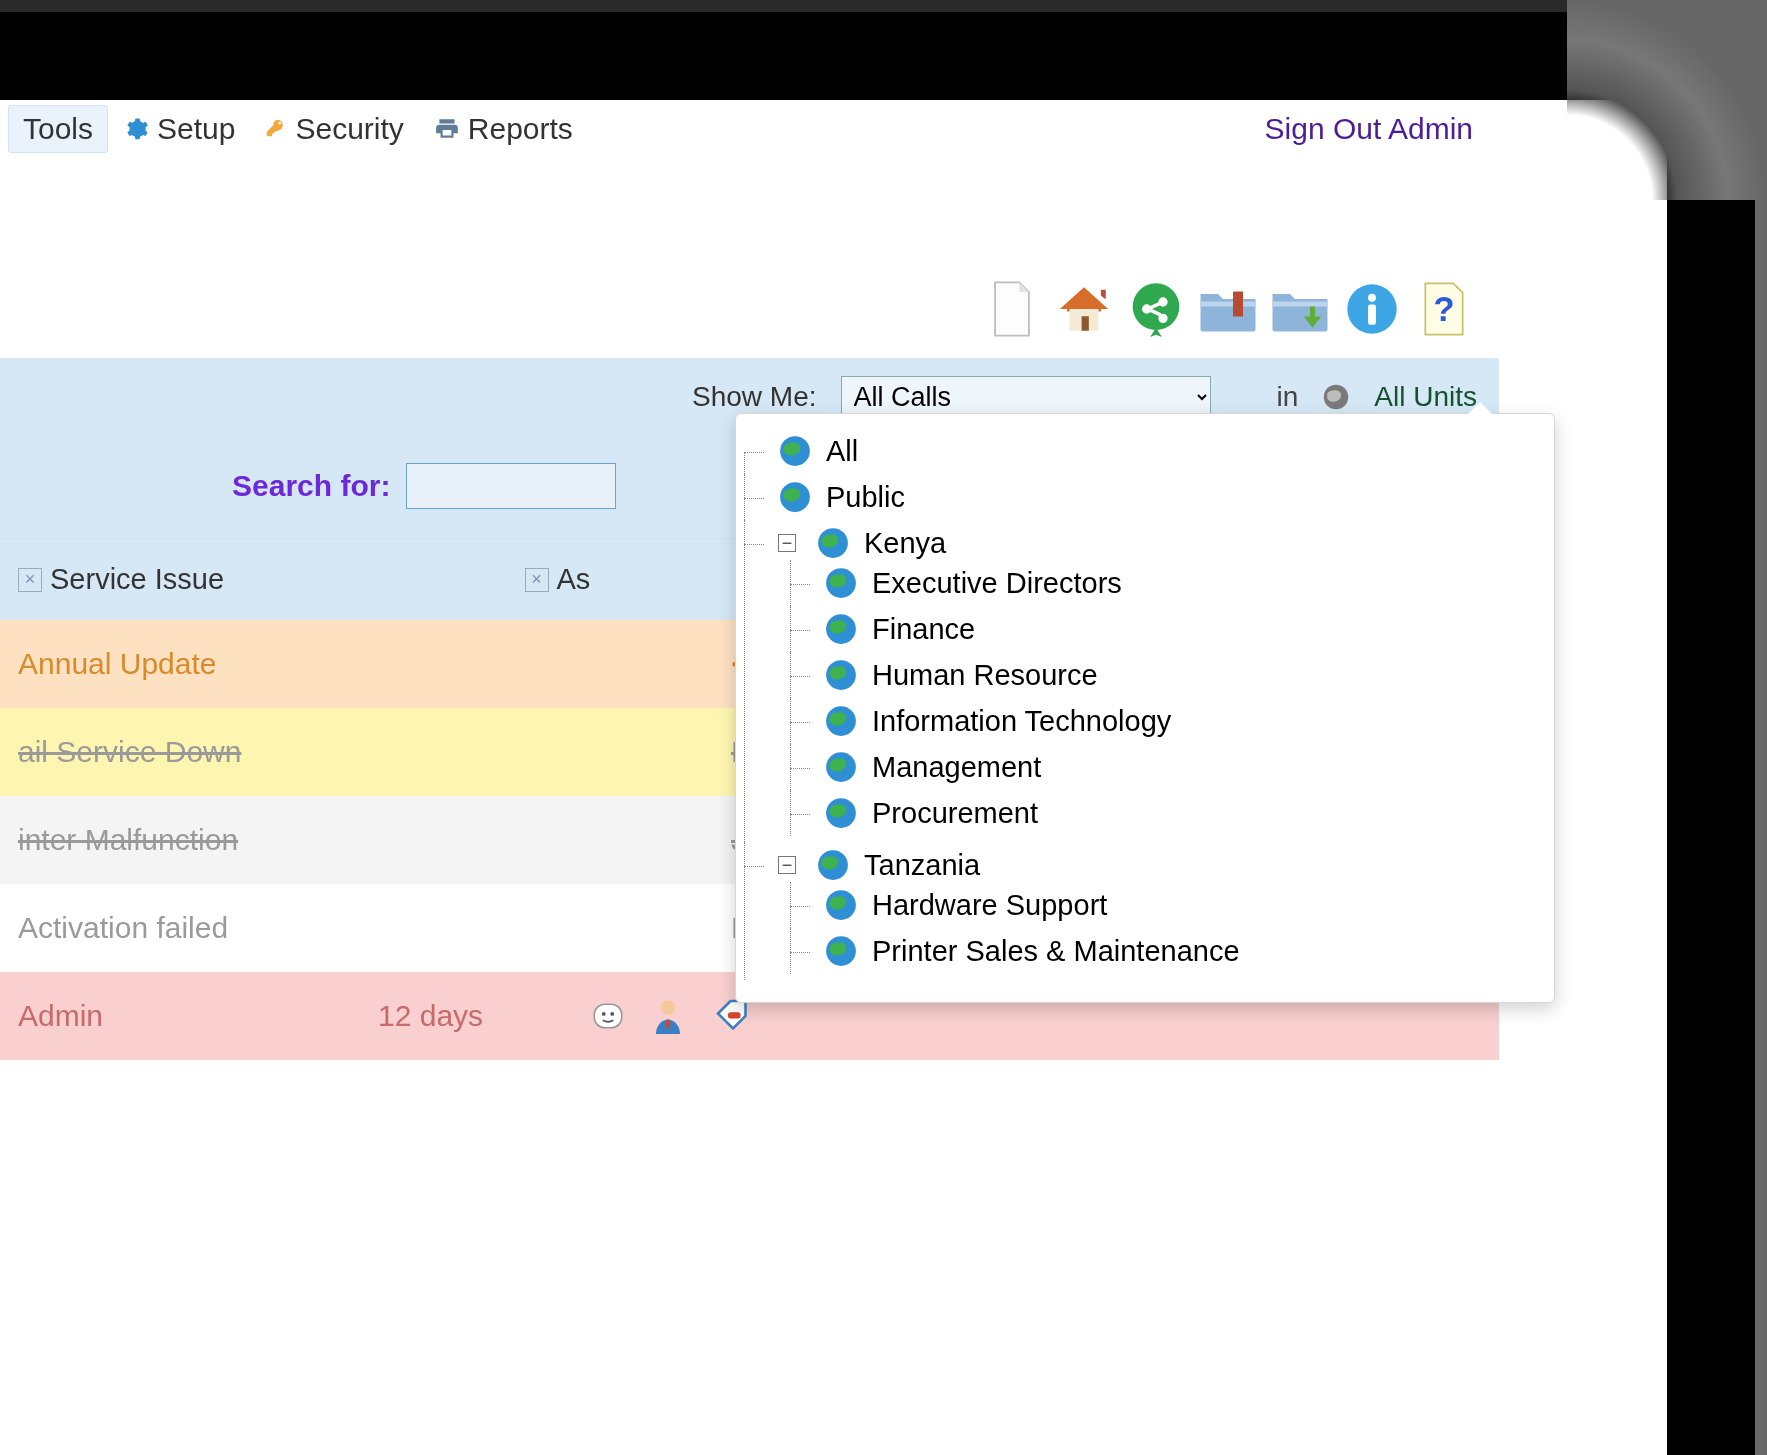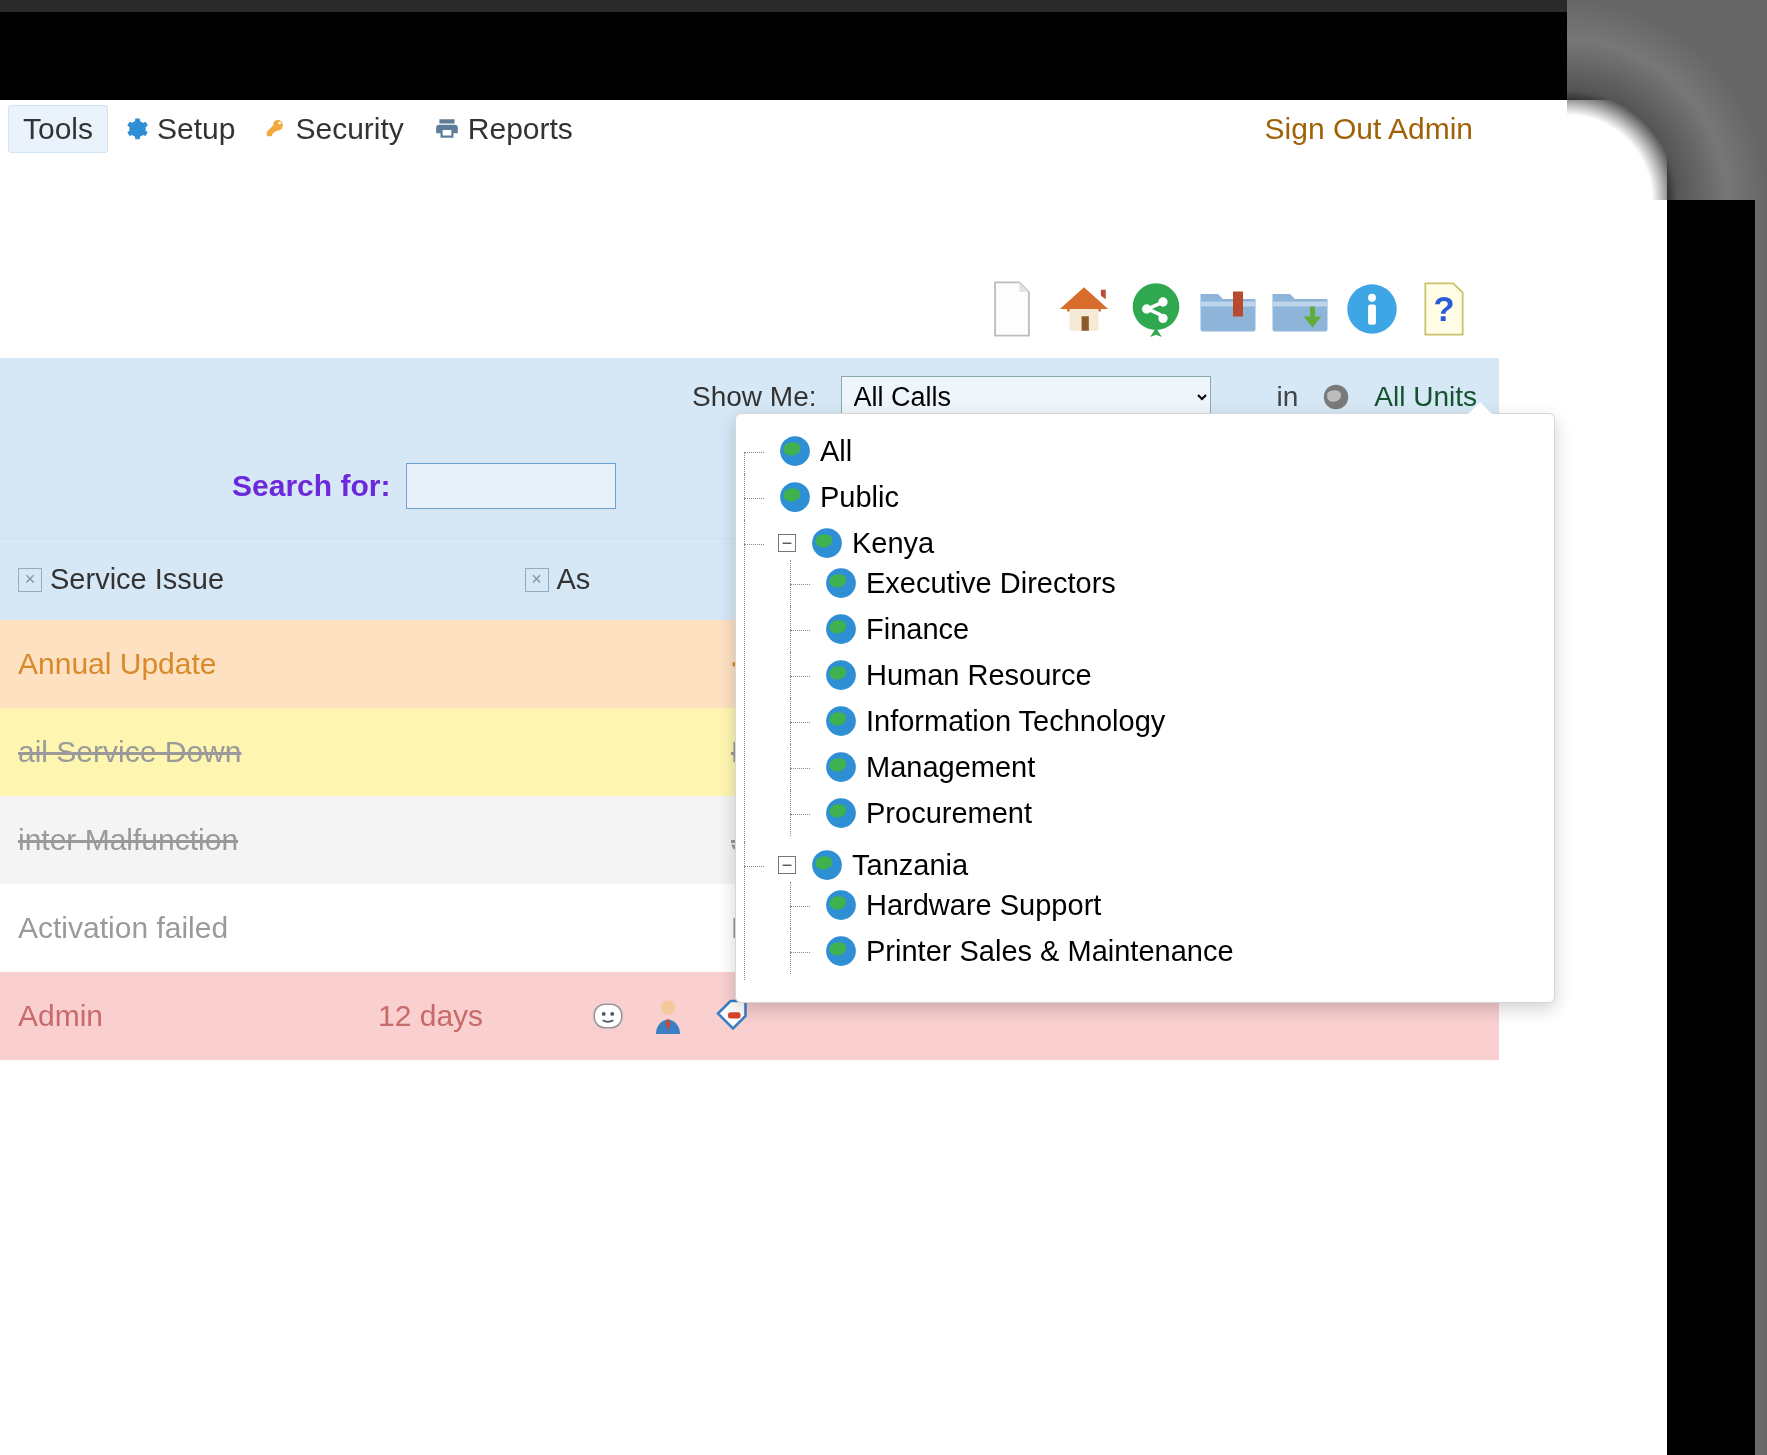--- a/index.html
+++ b/index.html
@@ -14,21 +14,21 @@
   .bezel-corner { position:absolute; right:0; top:0; width:200px; height:200px; background: radial-gradient(circle at 0% 100%, transparent 0, transparent 85px, #555 110px, #777 160px, #666 200px); }
 
   .app { position:absolute; left:0; top:100px; width:1499px; height:1355px; background:#fff; }
 
   
   .menubar { height:58px; display:flex; align-items:center; padding:0 8px; border-bottom:1px solid transparent; }
   .menu-item { display:flex; align-items:center; gap:8px; padding:6px 14px; font-size:30px; color:#333; border:1px solid transparent; cursor:pointer; }
   .menu-item.active { background:#eaf3fb; border:1px solid #cfe4f4; border-radius:3px; }
   .menu-item .lbl { color:#333; }
   .spacer { flex:1; }
-  .signout { font-size:30px; color:#a16207; padding-right:18px; cursor:pointer; }
+  .signout { font-size:30px; color:#4c1d95; padding-right:18px; cursor:pointer; }
 
   
   .iconbar { height:200px; display:flex; align-items:flex-end; justify-content:flex-end; gap:10px; padding:0 24px 18px 0; }
   .tbicon { width:62px; height:62px; display:flex; align-items:center; justify-content:center; cursor:pointer; }
 
   
   .bluepanel { background:#d6e8f6; padding:18px 22px 28px 22px; position:relative; }
   .row1 { display:flex; align-items:center; justify-content:flex-end; gap:24px; font-size:28px; color:#333; }
   .row1 .label { color:#333; }
   .row1 select { font-size:27px; padding:4px 8px; width:370px; background:#eef5fb; border:1px solid #8aa; }
@@ -69,21 +69,21 @@
 
   
   .popup { position:absolute; left:735px; top:55px; width:820px; background:#fff; border:1px solid #d6d6d6; border-radius:6px; box-shadow:0 6px 18px rgba(0,0,0,.18); padding:14px 22px 22px 22px; font-size:29px; z-index:50;}
   .popup::before { content:""; position:absolute; top:-12px; right:60px; width:0; height:0; border-left:14px solid transparent; border-right:14px solid transparent; border-bottom:14px solid #fff;}
   .tree ul { list-style:none; margin:0; padding:0 0 0 36px; position:relative;}
   .tree > ul { padding-left:10px; }
   .tree li { position:relative; padding:6px 0 6px 10px; }
   .tree li::before { content:""; position:absolute; left:-24px; top:0; height:100%; border-left:1px dotted #888;}
   .tree li::after { content:""; position:absolute; left:-24px; top:24px; width:20px; border-top:1px dotted #888;}
   .tree > ul > li:first-child::before { top:24px; height:calc(100% - 24px);}
-  .node { display:flex; align-items:center; gap:8px; cursor:pointer;}
+  .node { display:flex; align-items:center; gap:14px; cursor:pointer;}
   .expander { width:18px; height:18px; border:1px solid #777; display:inline-flex; align-items:center; justify-content:center; font-size:18px; line-height:1; color:#444; margin-right:6px; background:#fff;}
   .globe { width:34px; height:34px; flex:0 0 34px;}
 
   
   svg { display:block; }
 </style>
 </head>
 <body>
 
 <div class="stage">

